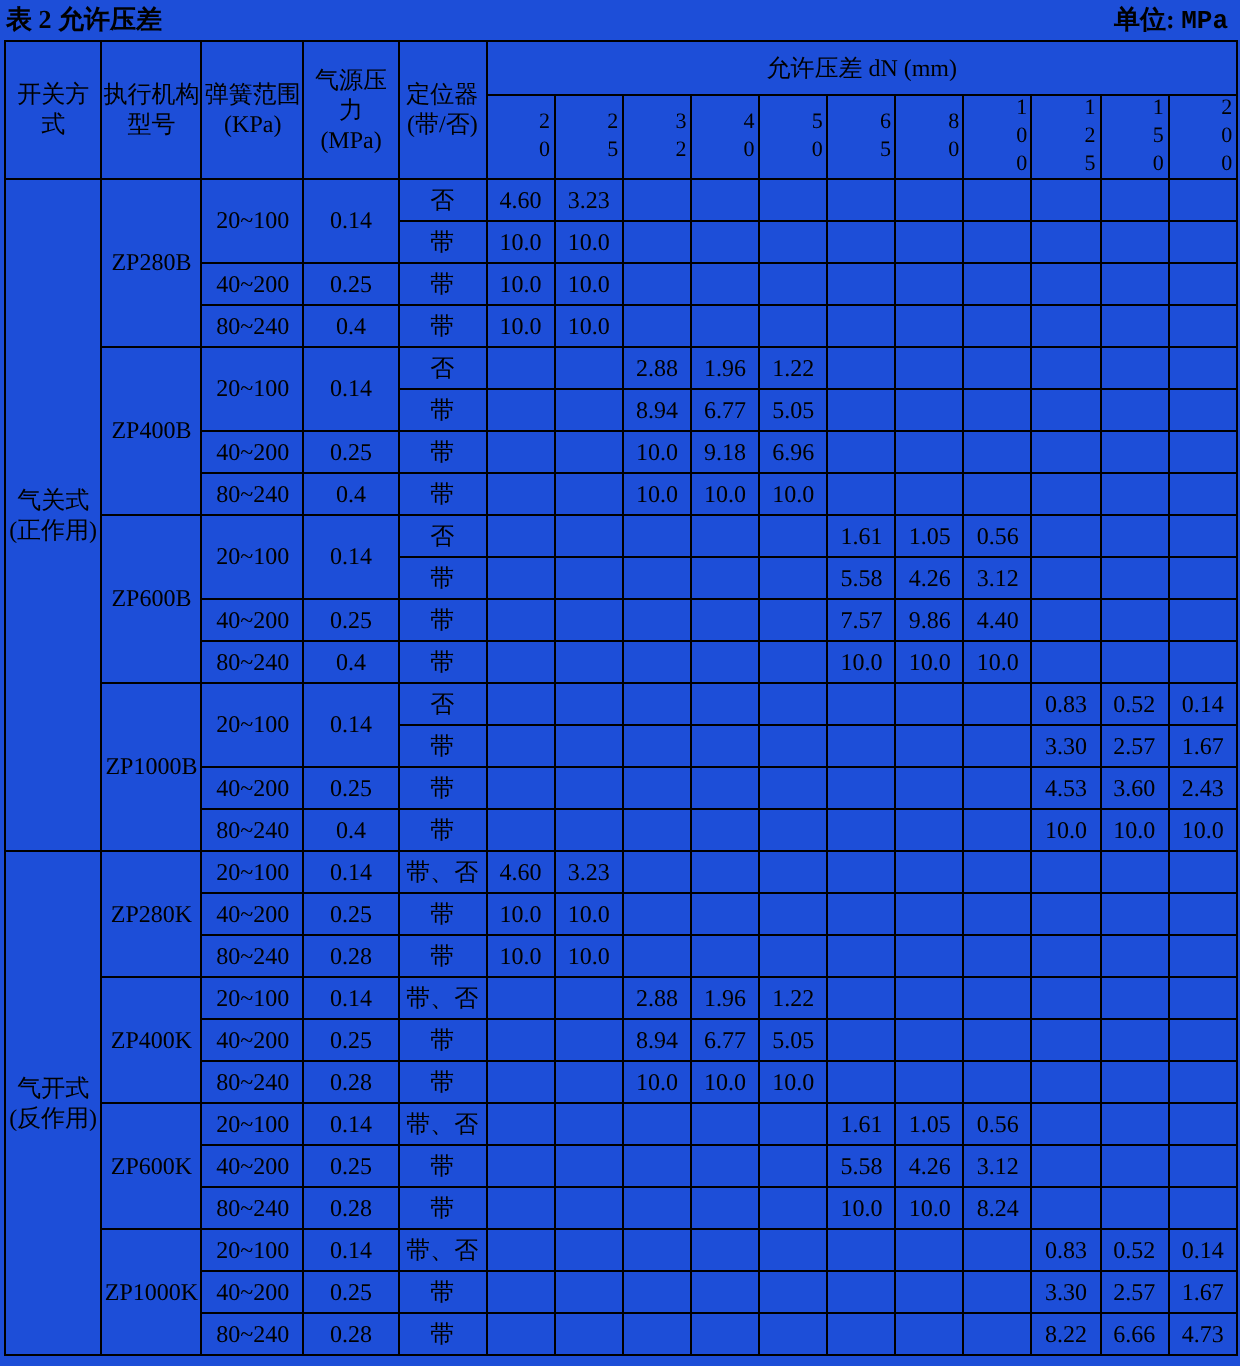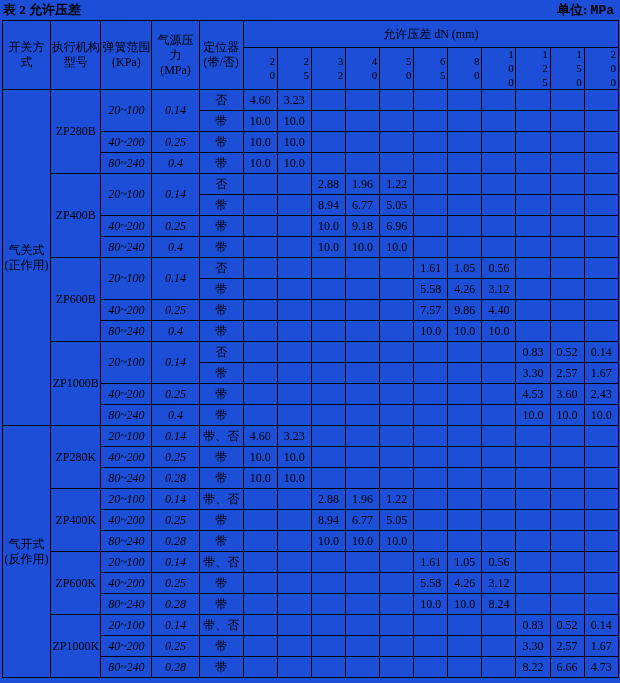--- a/index.html
+++ b/index.html
@@ -43,21 +43,21 @@
     line-height: 1.25;
     padding: 0;
     overflow: hidden;
     word-break: break-all;
   }
   .pressure-table thead tr.head-top th { height: 26px; }
   .pressure-table thead tr.head-dia th { height: 39px; font-size: 11px; padding-left: 24px; }
   .pressure-table td { height: 20px; }
   .cell-switch { font-size: 13px; line-height: 1.6; }
   .cell-model { font-size: 12px; letter-spacing: 0; }
-  .cell-spring { font-size: 12px; font-style: italic; }
+  .cell-spring { font-size: 12px; }
   .cell-pos { font-size: 13px; }
   .cell-value { font-size: 12px; }
   .hdr-cjk { font-size: 13px; }
 </style>
 </head>
 <body>
 
 <div class="page">
 
   <div class="titlebar">

